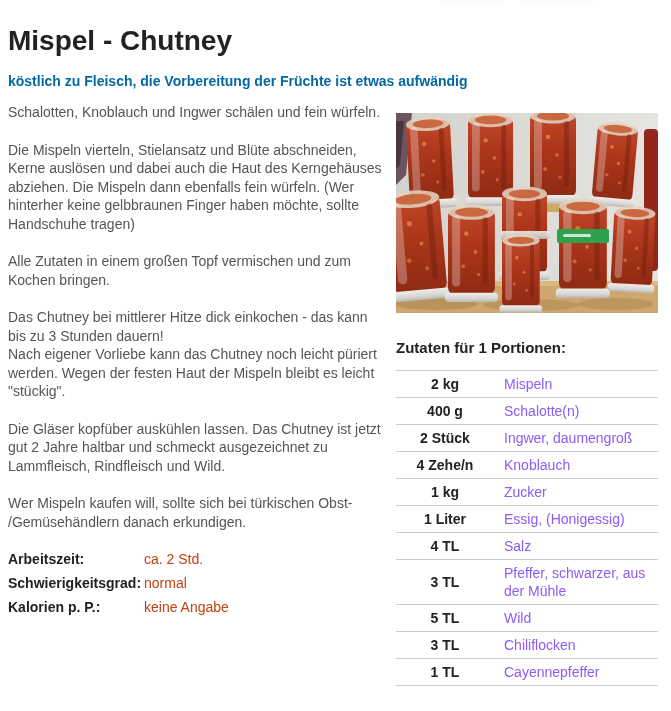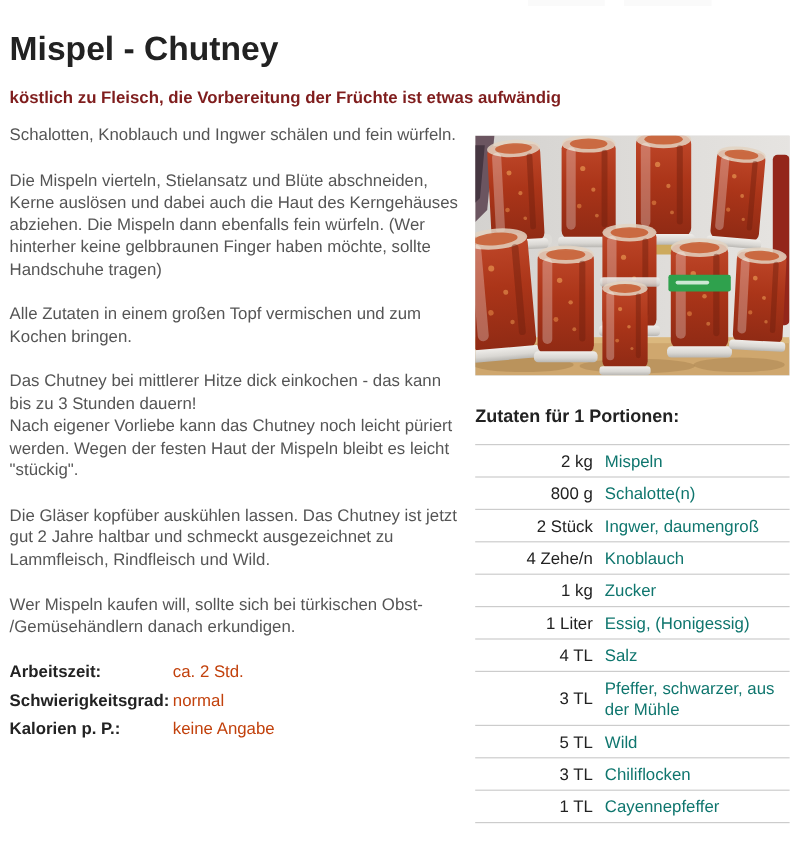--- a/index.html
+++ b/index.html
@@ -4,36 +4,36 @@
 <style>
   html,body{margin:0;padding:0;background:#fff;}
   .page{position:relative;width:671px;height:711px;background:#ffffff;
         font-family:"Liberation Sans",sans-serif;overflow:hidden;}
   .frag{position:absolute;top:0;height:5px;background:#fafafa;}
   .frag1{left:440px;width:64px;}
   .frag2{left:520px;width:73px;}
   .title{position:absolute;left:8px;top:24px;margin:0;font-size:28px;line-height:1.2;
          font-weight:bold;color:#222;}
   .subtitle{position:absolute;left:8px;top:72px;margin:0;font-size:14px;line-height:1.3;
-            font-weight:bold;color:#7f1d1d;}
+            font-weight:bold;color:#0369a1;}
   .left-col{position:absolute;left:8px;top:103px;width:390px;}
   .para{margin:0 14px 19px 0;font-size:14px;line-height:18.5px;color:#555;white-space:pre-line;}
   .meta{margin-top:19px;display:grid;grid-template-columns:136px 1fr;row-gap:6px;
         font-size:14px;line-height:18px;}
   .meta-label{font-weight:bold;color:#222;}
   .meta-value{color:#c2410c;}
   .right-col{position:absolute;left:396px;top:113px;width:262px;}
   .photo{width:262px;height:200px;overflow:hidden;background:#d9d7d4;}
   .photo svg{display:block;}
   .ing-heading{margin:26px 0 0 0;font-size:15px;line-height:18px;font-weight:bold;color:#222;}
   .ing-table{margin-top:13px;border-bottom:1px solid #ccc;}
   .ing-row{display:flex;align-items:center;border-top:1px solid #ccc;padding:4px 0;
            font-size:14px;line-height:18px;}
-  .amt{flex:none;width:98px;text-align:right;font-weight:normal;color:#222;padding-right:10px;}
-  .name{flex:1;color:#0f766e;padding-left:0px;}
+  .amt{flex:none;width:98px;text-align:center;font-weight:bold;color:#222;padding-right:10px;}
+  .name{flex:1;color:#8b5cf6;padding-left:0px;}
 </style>
 </head>
 <body>
 
 <div class="page">
 
   <div class="frag frag1"></div>
   <div class="frag frag2"></div>
 
   <h1 class="title">Mispel - Chutney</h1>
@@ -124,21 +124,21 @@
     </div>
 
     <h3 class="ing-heading">Zutaten für 1 Portionen:</h3>
 
     <div class="ing-table">
       <div class="ing-row">
         <div class="amt">2 kg</div>
         <div class="name">Mispeln</div>
       </div>
       <div class="ing-row">
-        <div class="amt">800 g</div>
+        <div class="amt">400 g</div>
         <div class="name">Schalotte(n)</div>
       </div>
       <div class="ing-row">
         <div class="amt">2 Stück</div>
         <div class="name">Ingwer, daumengroß</div>
       </div>
       <div class="ing-row">
         <div class="amt">4 Zehe/n</div>
         <div class="name">Knoblauch</div>
       </div>

